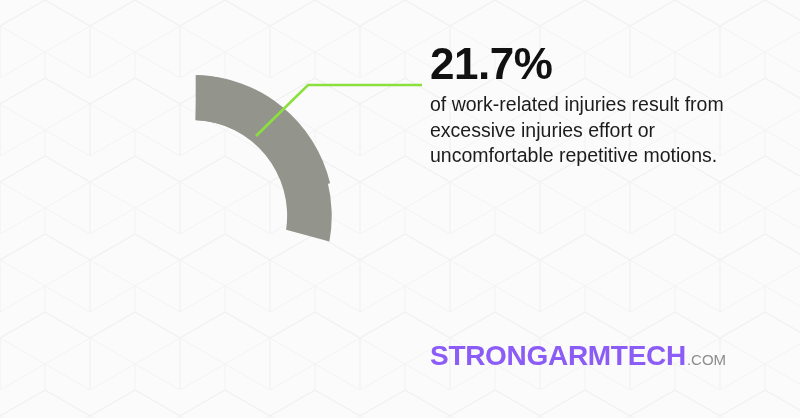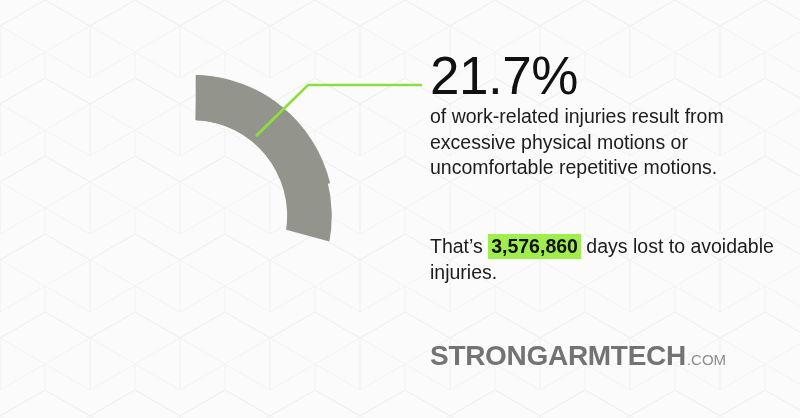--- a/index.html
+++ b/index.html
@@ -53,26 +53,26 @@
 
   
   #content-panel {
     position: absolute;
     left: 430px;
     top: 42px;
     width: 350px;
   }
 
   #stat-percent {
-    font-size: 53px;
+    font-size: 44px;
     line-height: 44px;
     color: #111111;
     letter-spacing: -0.5px;
-    font-weight: 400;
-    margin: 12px 0 6px 0;
+    font-weight: 700;
+    margin: 0 0 6px 0;
     white-space: nowrap;
   }
 
   #stat-description {
     font-size: 19.5px;
     line-height: 25.5px;
     color: #1c1c1c;
     font-weight: 400;
     margin: 0;
     max-width: 330px;
@@ -101,21 +101,21 @@
     left: 430px;
     top: 341px;
     display: flex;
     align-items: baseline;
   }
 
   #brand-name {
     font-size: 28px;
     font-weight: bold;
     letter-spacing: -0.3px;
-    color: #737373;
+    color: #8b5cf6;
     line-height: 30px;
   }
 
   #brand-tld {
     font-size: 15px;
     font-weight: normal;
     letter-spacing: 0px;
     color: #8c8c8c;
     line-height: 30px;
     margin-left: 1px;
@@ -149,25 +149,22 @@
                Z"></path>
     </g>
   </svg>
 
   <svg id="leader-line" viewBox="0 0 200 90">
     <polyline points="16,66 68,15 182,15" fill="none" stroke="#8ce03e" stroke-width="2.6" stroke-linejoin="miter" stroke-linecap="butt"></polyline>
   </svg>
 
   <div id="content-panel">
     <div id="stat-percent">21.7%</div>
-    <p id="stat-description">of work-related injuries result from excessive physical motions or uncomfortable repetitive motions.</p>
+    <p id="stat-description">of work-related injuries result from excessive injuries effort or uncomfortable repetitive motions.</p>
   </div>
 
-  <div id="days-lost-block">
-    <span>That’s </span><span class="hl">3,576,860</span><span> days lost to avoidable injuries.</span>
-  </div>
 
   <div id="brand-logo">
     <span id="brand-name">STRONGARMTECH</span>
       <span id="brand-tld">.COM</span>
   </div>
 
 </div>
 
 </body></html>

